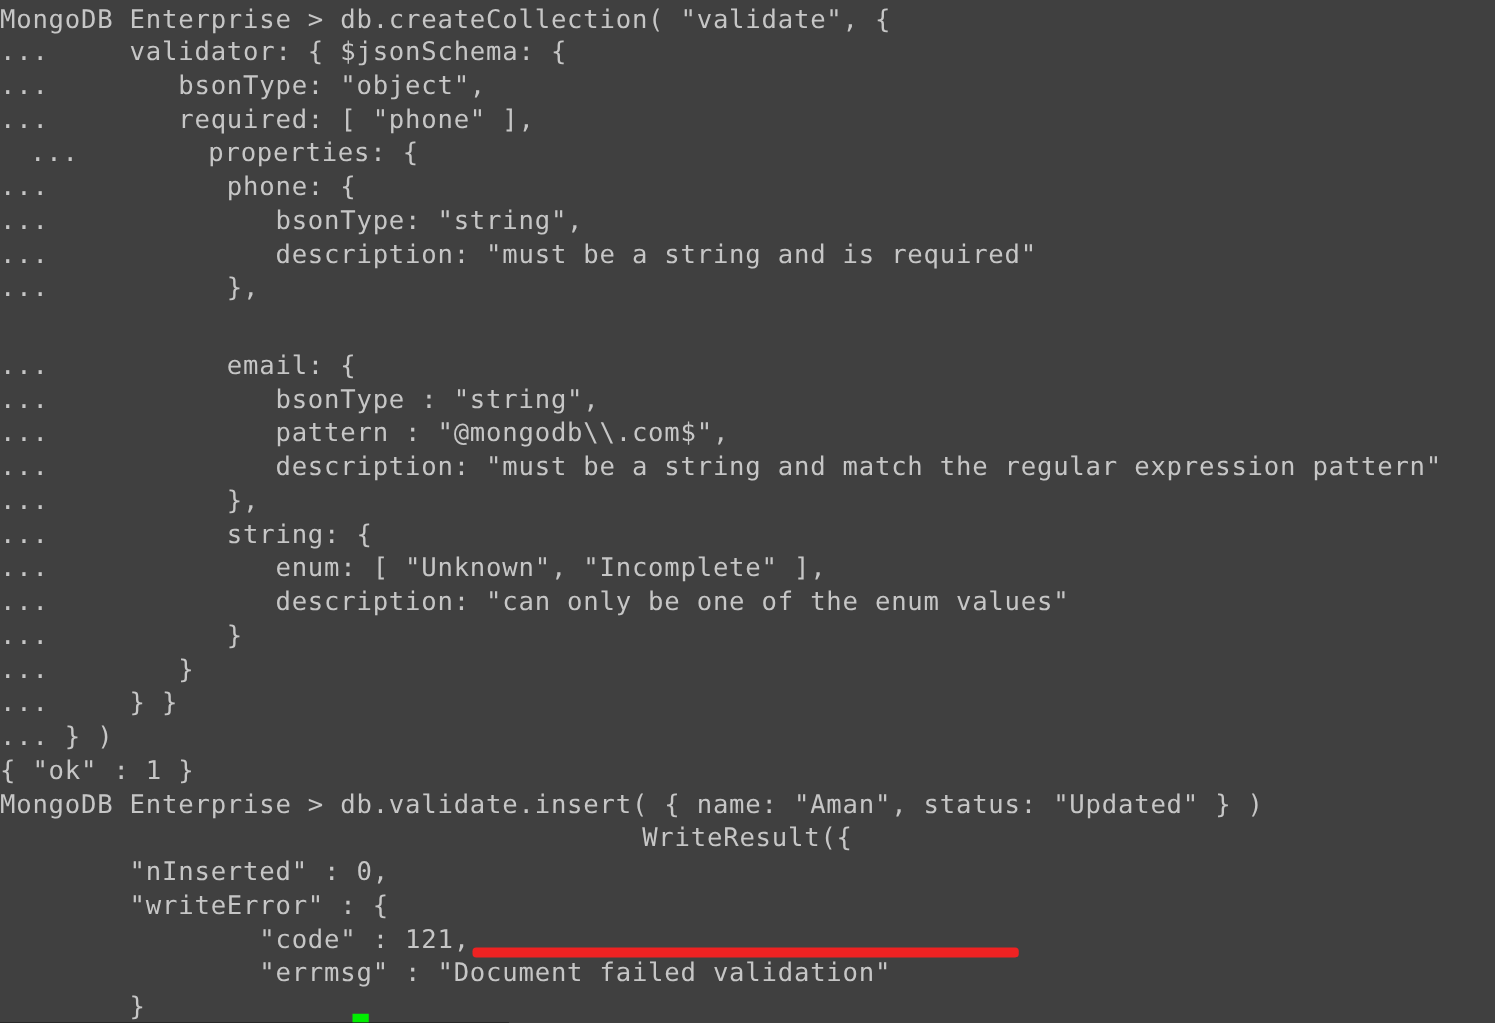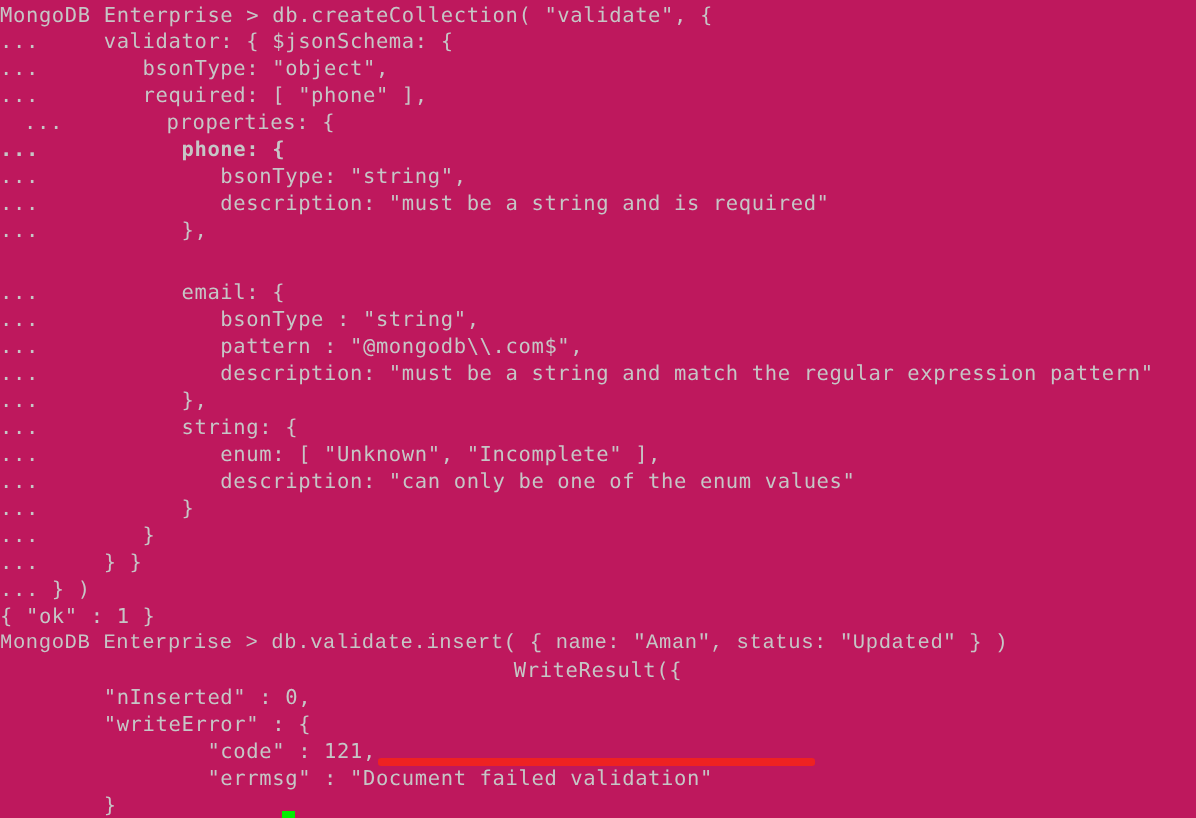--- a/index.html
+++ b/index.html
@@ -59,46 +59,46 @@
     border-radius: 3px;
   }
   #cursor-block {
     position: absolute;
     background: #00ee00;
   }
 </style>
 </head>
 <body>
 
-<div id="terminal" style="background: #be185d;">
+<div id="terminal" style="background: #404040;">
 
   <div id="terminal-output">
     <span class="term-line first" style="color: rgb(198, 198, 198);">MongoDB Enterprise &gt; db.createCollection( "validate", {</span>
     <span class="term-line" style="color: rgb(198, 198, 198);">...     validator: { $jsonSchema: {</span>
     <span class="term-line" style="color: rgb(198, 198, 198);">...        bsonType: "object",</span>
     <span class="term-line" style="color: rgb(198, 198, 198);">...        required: [ "phone" ],</span>
     <span class="term-line" style="color: rgb(198, 198, 198); margin-left: 24px;">...        properties: {</span>
-    <span class="term-line" style="color: rgb(198, 198, 198); font-weight: bold;">...           phone: {</span>
+    <span class="term-line" style="color: rgb(198, 198, 198);">...           phone: {</span>
     <span class="term-line" style="color: rgb(198, 198, 198);">...              bsonType: "string",</span>
     <span class="term-line" style="color: rgb(198, 198, 198);">...              description: "must be a string and is required"</span>
     <span class="term-line" style="color: rgb(198, 198, 198);">...           },</span>
     <span class="term-line" style="color: rgb(198, 198, 198); margin-top: 35px;">...           email: {</span>
     <span class="term-line" style="color: rgb(198, 198, 198);">...              bsonType : "string",</span>
     <span class="term-line" style="color: rgb(198, 198, 198);">...              pattern : "@mongodb\\.com$",</span>
     <span class="term-line" style="color: rgb(198, 198, 198);">...              description: "must be a string and match the regular expression pattern"</span>
     <span class="term-line" style="color: rgb(198, 198, 198);">...           },</span>
     <span class="term-line" style="color: rgb(198, 198, 198);">...           string: {</span>
     <span class="term-line" style="color: rgb(198, 198, 198);">...              enum: [ "Unknown", "Incomplete" ],</span>
     <span class="term-line" style="color: rgb(198, 198, 198);">...              description: "can only be one of the enum values"</span>
     <span class="term-line" style="color: rgb(198, 198, 198);">...           }</span>
     <span class="term-line" style="color: rgb(198, 198, 198);">...        }</span>
     <span class="term-line" style="color: rgb(198, 198, 198);">...     } }</span>
     <span class="term-line" style="color: rgb(198, 198, 198);">... } )</span>
     <span class="term-line" style="color: rgb(198, 198, 198);">{ "ok" : 1 }</span>
-    <span class="term-line" style="color: rgb(198, 198, 198); font-family: Liberation Mono, monospace;">MongoDB Enterprise &gt; db.validate.insert( { name: "Aman", status: "Updated" } )</span>
+    <span class="term-line" style="color: rgb(198, 198, 198);">MongoDB Enterprise &gt; db.validate.insert( { name: "Aman", status: "Updated" } )</span>
     <span class="term-line" style="color: rgb(198, 198, 198); text-align: center;">WriteResult({</span>
     <span class="term-line" style="color: rgb(198, 198, 198);">        "nInserted" : 0,</span>
     <span class="term-line" style="color: rgb(198, 198, 198);">        "writeError" : {</span>
     <span class="term-line" style="color: rgb(198, 198, 198);">                "code" : 121,</span>
     <span class="term-line" style="color: rgb(198, 198, 198);">                "errmsg" : "Document failed validation"</span>
     <span class="term-line" style="color: rgb(198, 198, 198);">        }</span>
     <span class="term-line" style="color: rgb(198, 198, 198);">})</span>
   </div>
 
   <div id="annotation-layer">

